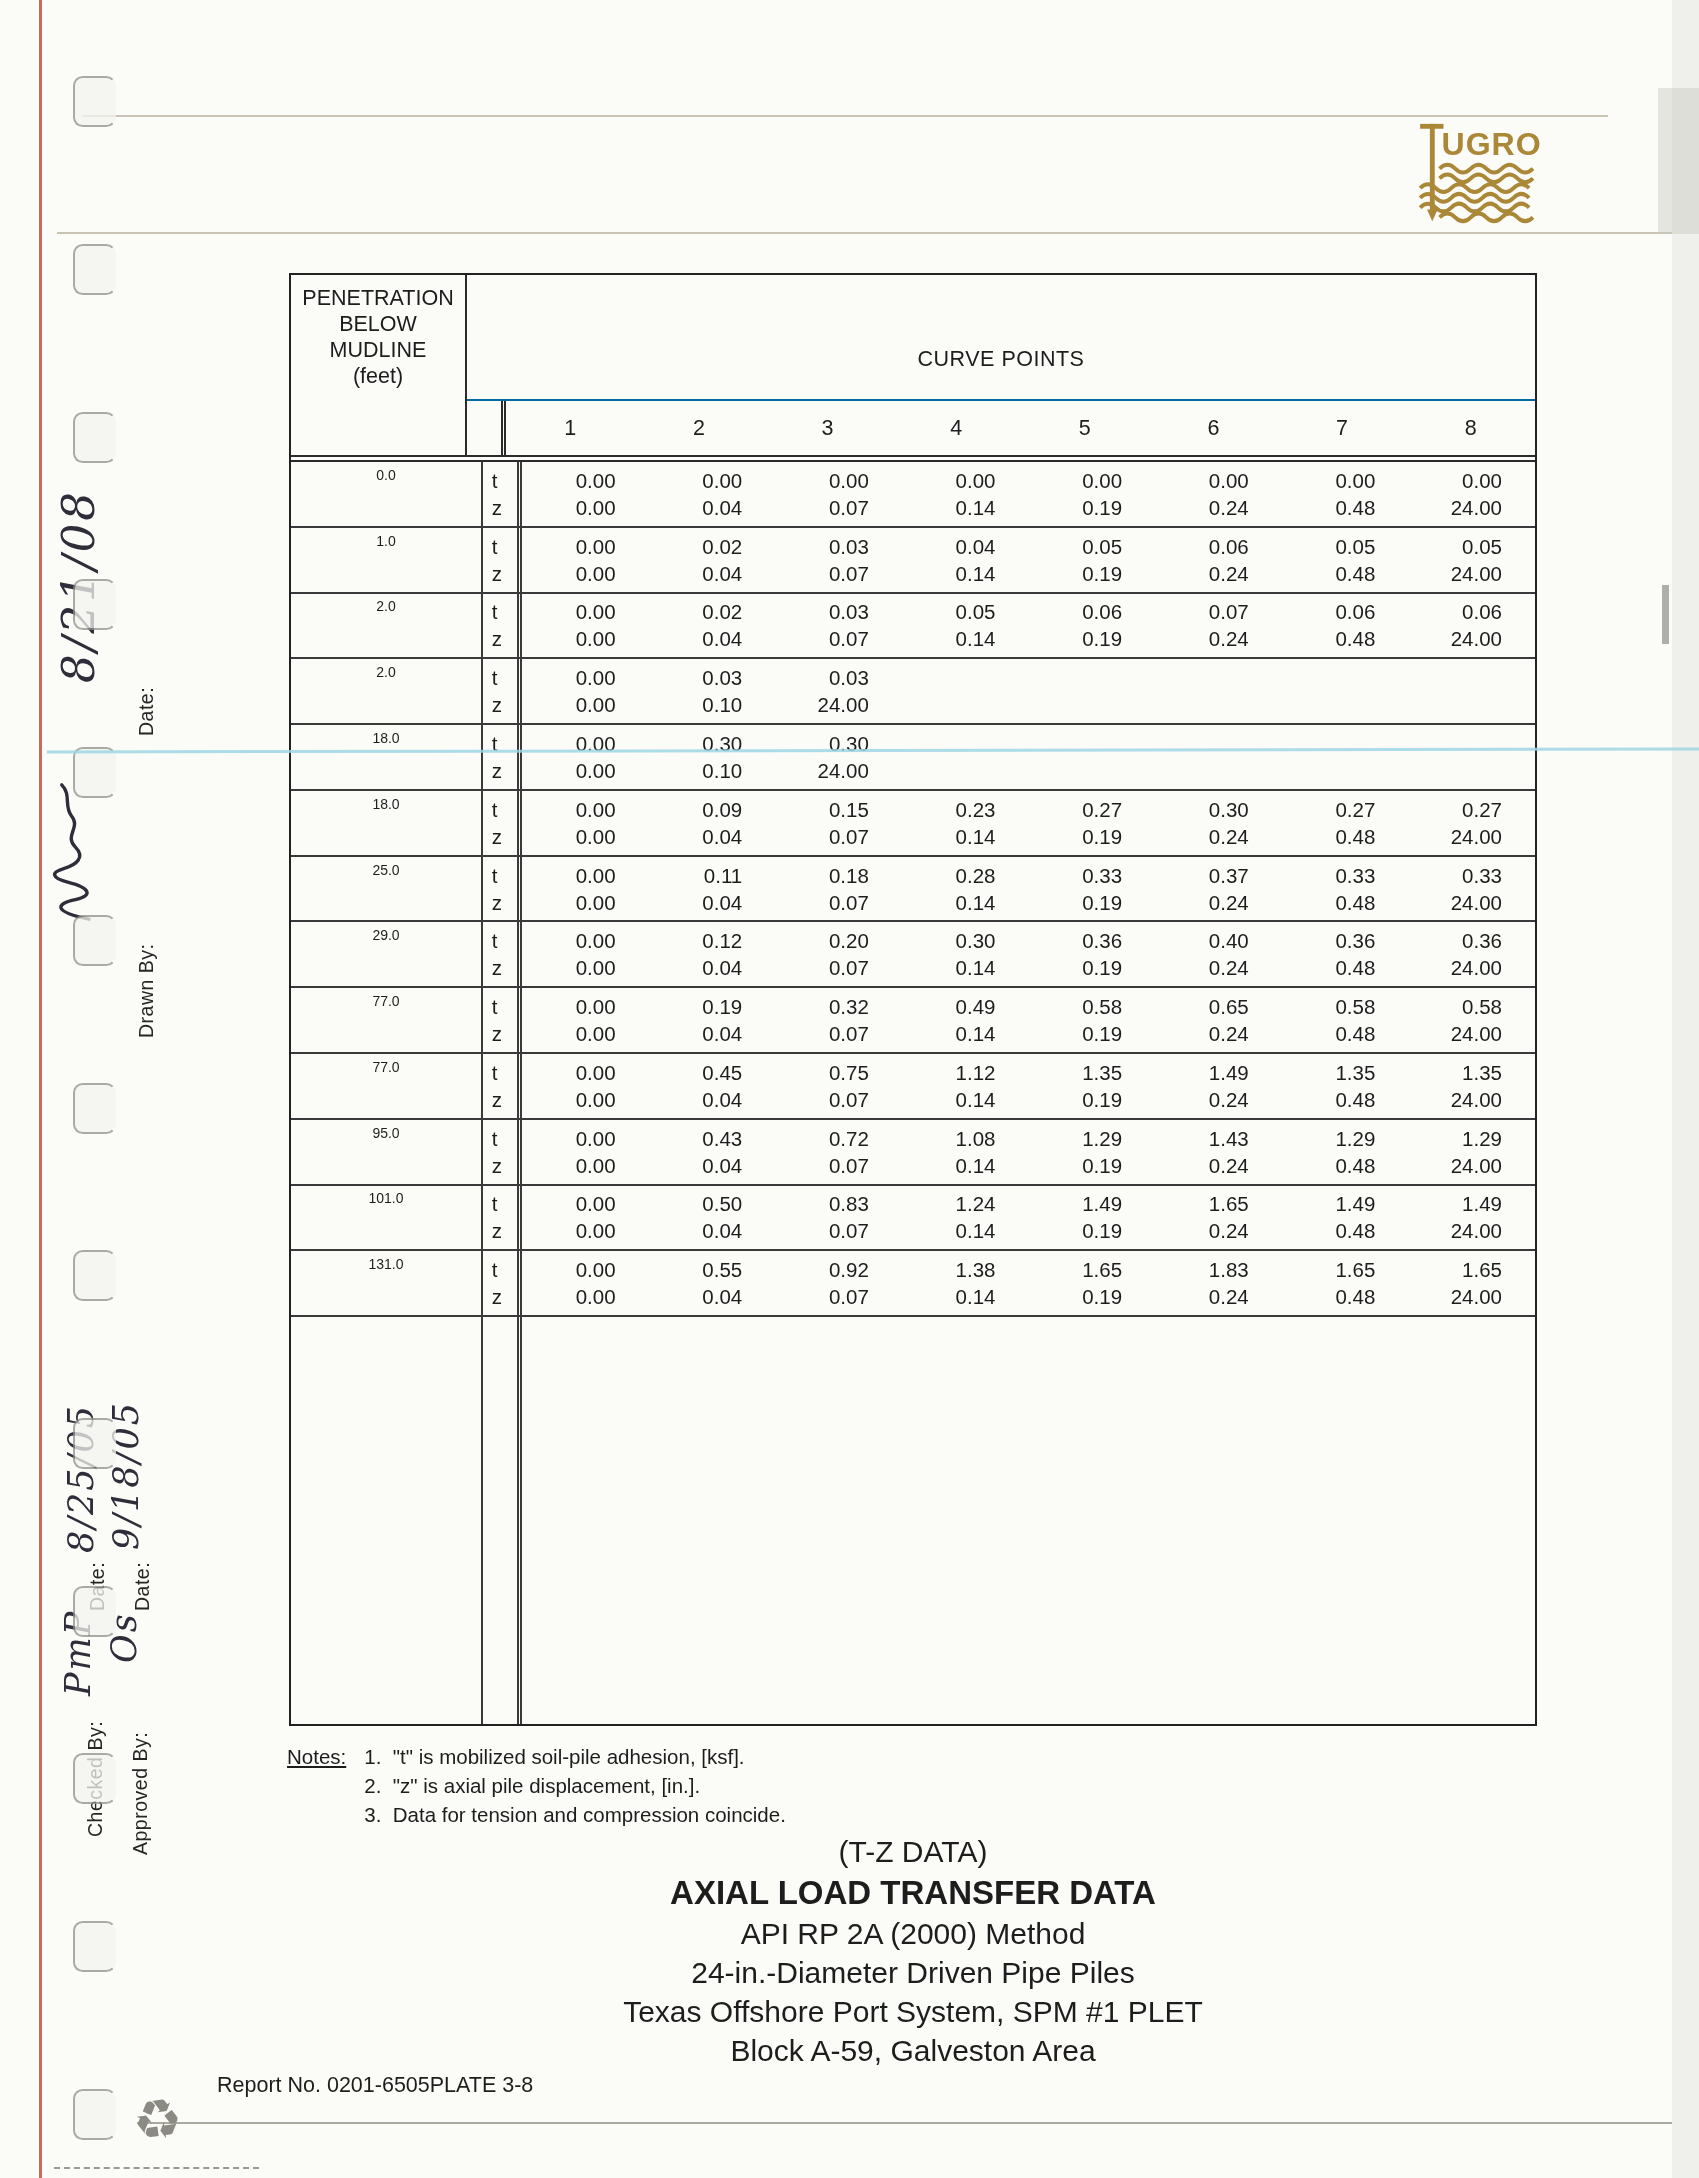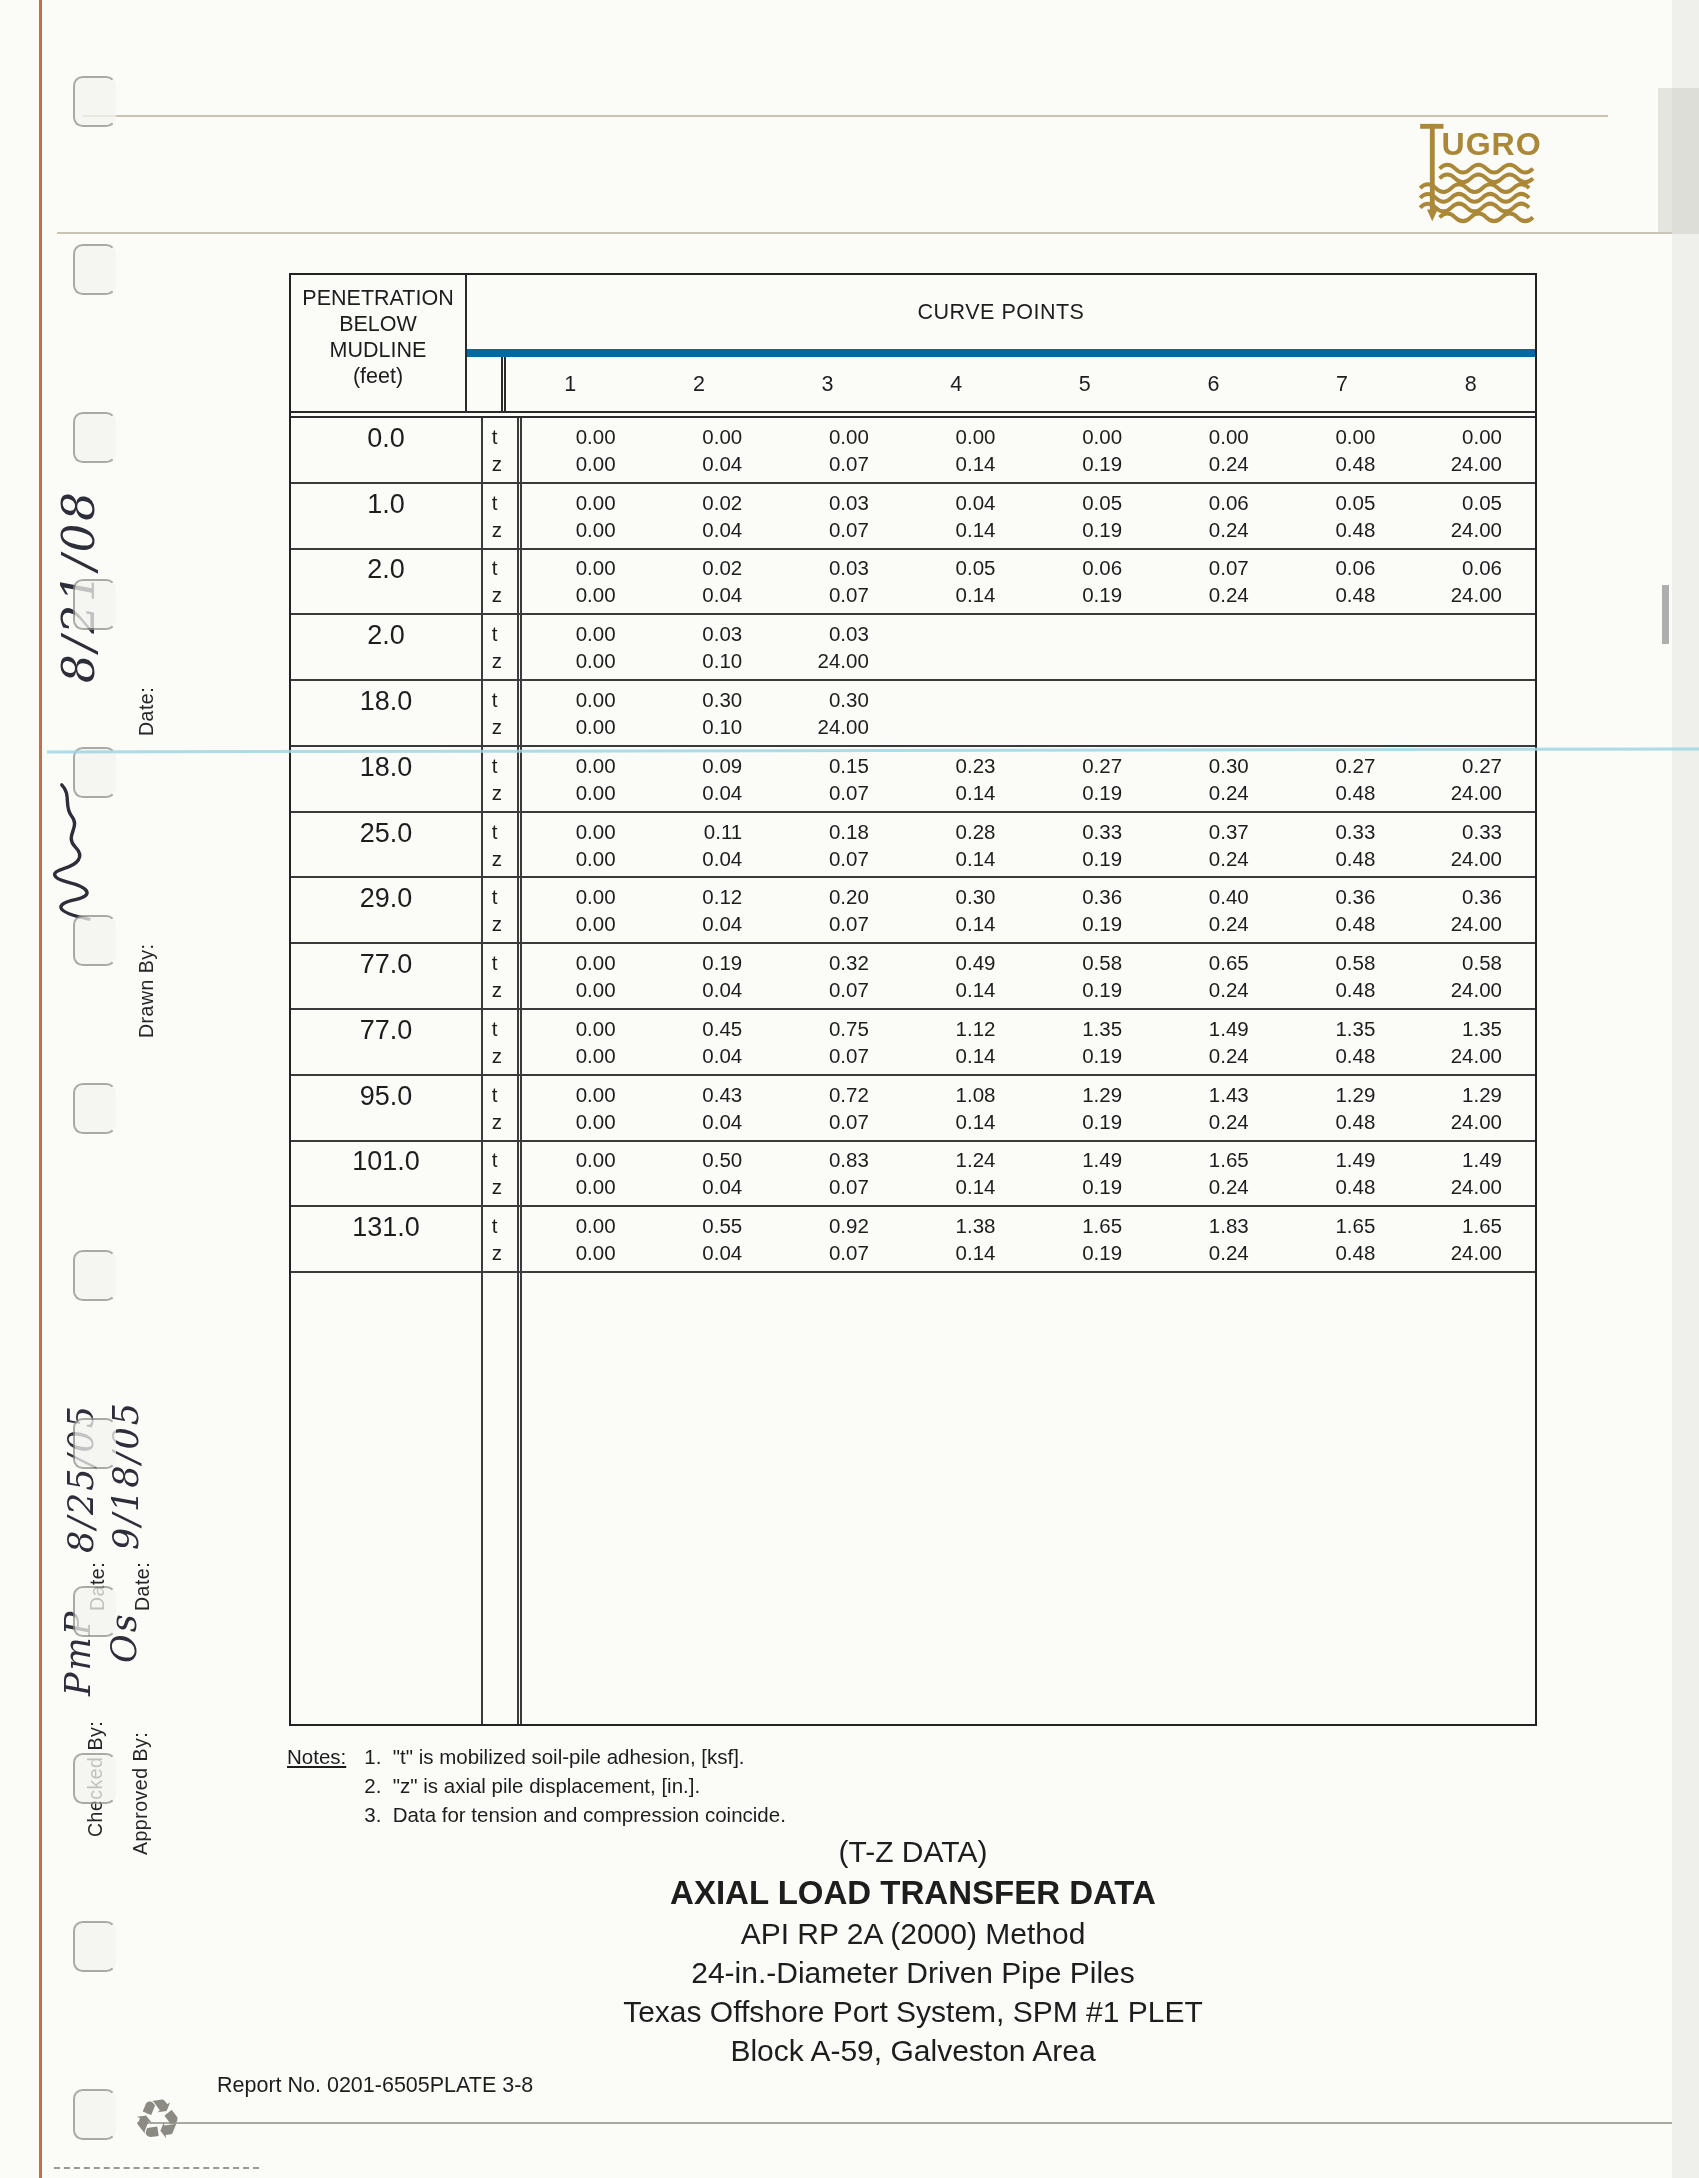--- a/index.html
+++ b/index.html
@@ -35,27 +35,27 @@
   .logo { position:absolute; left:1412px; top:120px; width:133px; height:107px; }
 
   
   .table-frame {
     position:absolute; left:289px; top:273px; width:1248px; height:1453px;
     border:2.9px solid #222; display:flex; flex-direction:column;
   }
   .thead { display:flex; border-bottom:7.8px double #2b2b2b; }
   .pen-head { width:176px; border-right:2px solid #2b2b2b; text-align:center; padding-top:9.8px; font-size:21.5px; line-height:26px; }
   .curve-head { flex:1; display:flex; flex-direction:column; }
-  .curve-title { height:82px; border-bottom:8px solid #0369a1; display:flex; align-items:center; justify-content:center; font-size:21.5px; letter-spacing:0.5px; }
+  .curve-title { height:82px; border-bottom:2px solid #0369a1; display:flex; align-items:center; justify-content:center; font-size:21.5px; letter-spacing:0.5px;margin-top:44px; }
   .curve-nums { height:54px; display:flex; align-items:center; }
   .tz-spacer { width:39px; height:100%; border-right:5.9px double #2b2b2b; }
   .curve-num { flex:1; text-align:center; font-size:21.5px; }
 
   .row-group { display:flex; border-bottom:2px solid #3a3a3a; }
-  .pen-cell { width:192px; border-right:2px solid #3a3a3a; text-align:center; padding-top:4.9px; font-size:27px; }
+  .pen-cell { width:192px; border-right:2px solid #3a3a3a; text-align:center; padding-top:4.9px; font-size:14px; }
   .tz-col { width:39px; border-right:5.9px double #3a3a3a; padding:4.9px 0 4.9px 8.8px; font-size:20.5px; }
   .tz-line { height:27px; line-height:27px; }
   .data-area { flex:1; display:flex; }
   .data-col { flex:1; padding:4.9px 0; font-size:20.5px; }
   .val-line { height:27px; line-height:27px; text-align:right; padding-right:33px; }
 
   .table-filler { flex:1; display:flex; }
   .filler-pen { width:192px; border-right:2px solid #3a3a3a; }
   .filler-tz { width:39px; border-right:5.9px double #3a3a3a; }
   .filler-rest { flex:1; }

